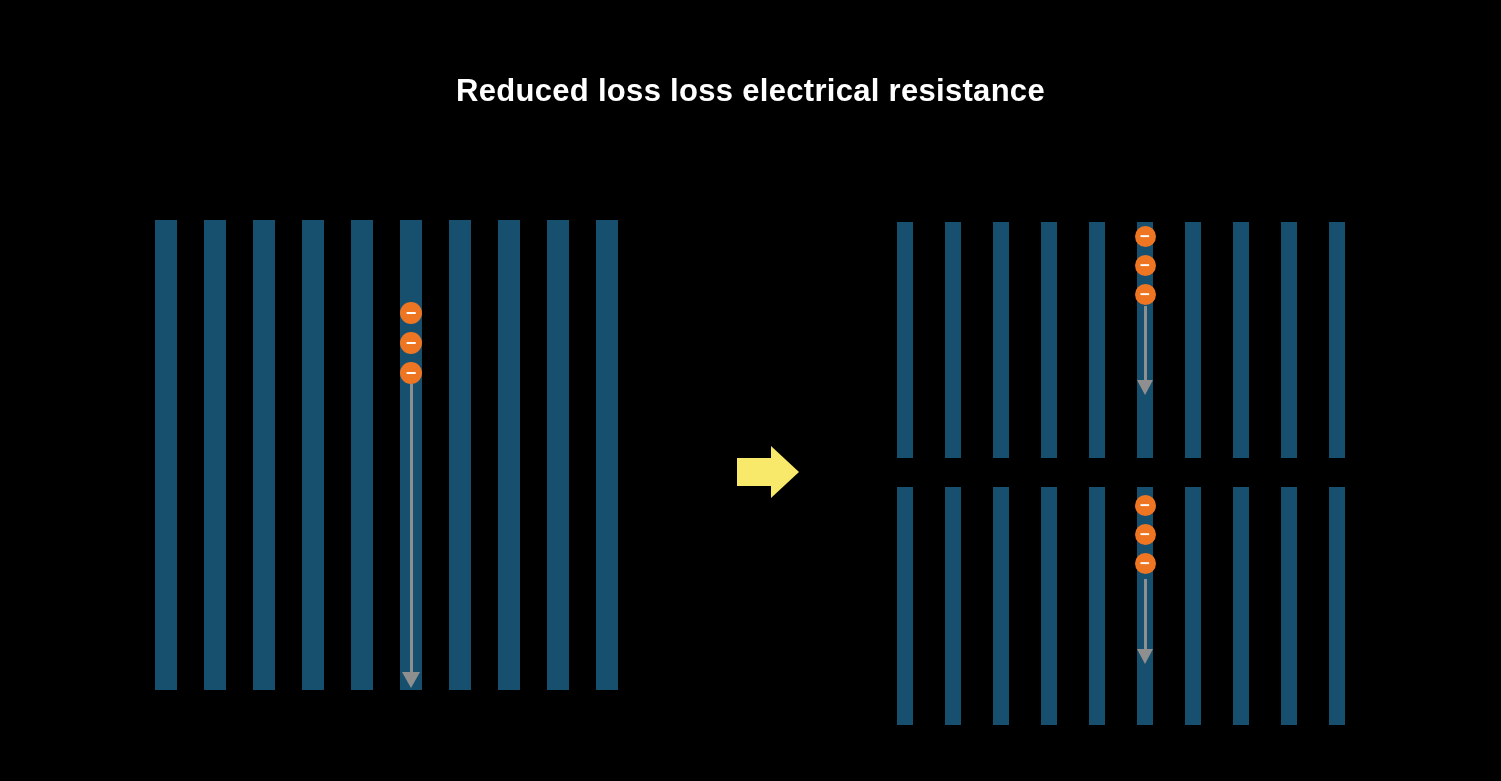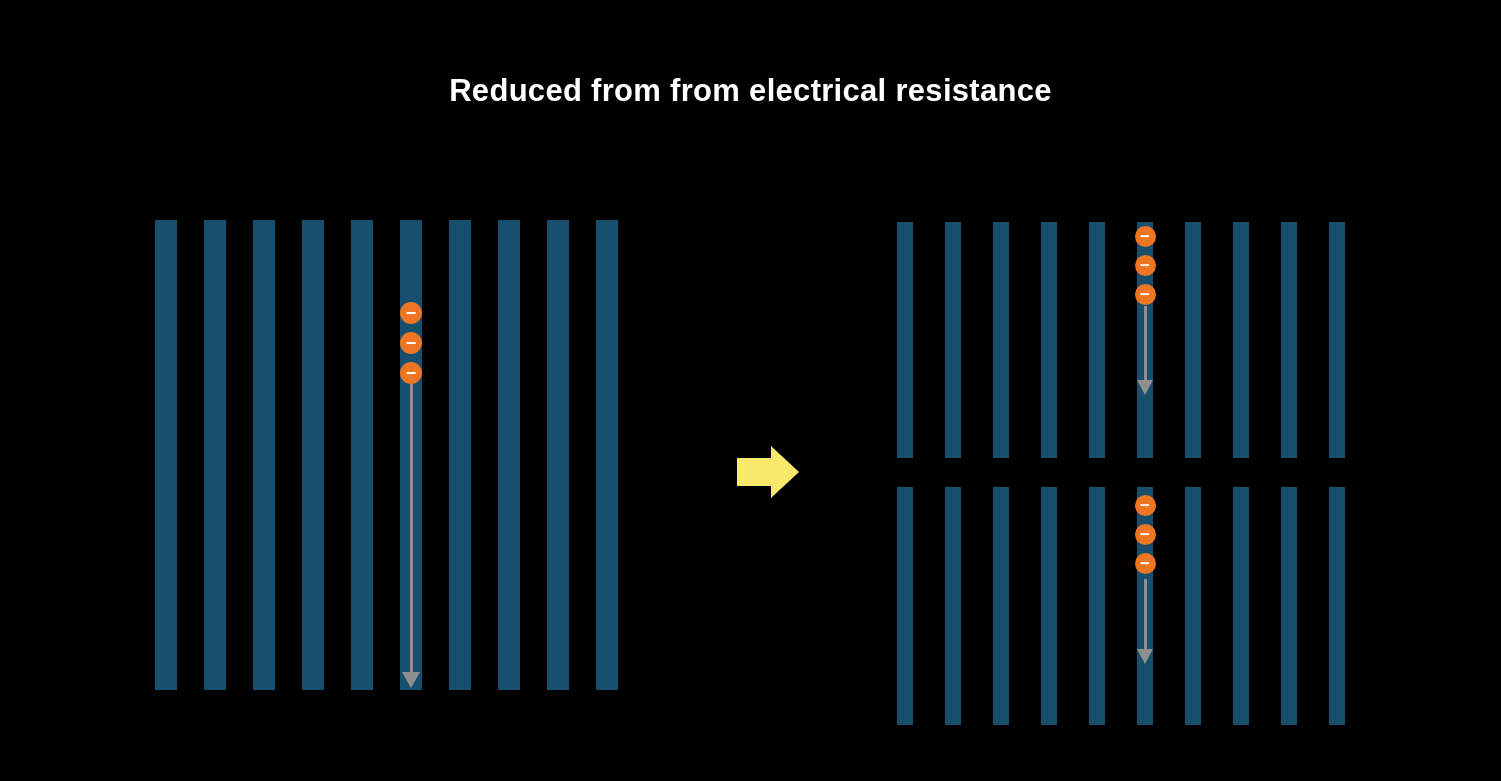--- a/index.html
+++ b/index.html
@@ -11,21 +11,21 @@
   .flow-line{position:absolute;background:var(--flow-arrow,#8f8f8f);}
   .flow-head{position:absolute;width:0;height:0;}
   .transition{position:absolute;left:737px;top:446px;width:64px;height:52px;}
   .t-rect{position:absolute;left:0;top:12px;width:34px;height:28px;background:var(--transition-arrow,#f8e96a);}
   .t-head{position:absolute;left:34px;top:0;width:0;height:0;border-top:26px solid transparent;border-bottom:26px solid transparent;border-left:28px solid var(--transition-arrow,#f8e96a);}
 </style>
 </head>
 <body>
 
 <div class="stage">
-  <div class="title">Reduced from from electrical resistance</div>
+  <div class="title">Reduced loss loss electrical resistance</div>
 
   <div class="panel" id="panel-before" style="left:155px;top:220px;width:466px;height:470px;">
       <div class="bar" style="left: 0px; width: 22px;"></div>
       <div class="bar" style="left: 49px; width: 22px;"></div>
       <div class="bar" style="left: 98px; width: 22px;"></div>
       <div class="bar" style="left: 147px; width: 22px;"></div>
       <div class="bar" style="left: 196px; width: 22px;"></div>
       <div class="bar" style="left: 245px; width: 22px;"></div>
       <div class="bar" style="left: 294px; width: 22px;"></div>
       <div class="bar" style="left: 343px; width: 22px;"></div>

